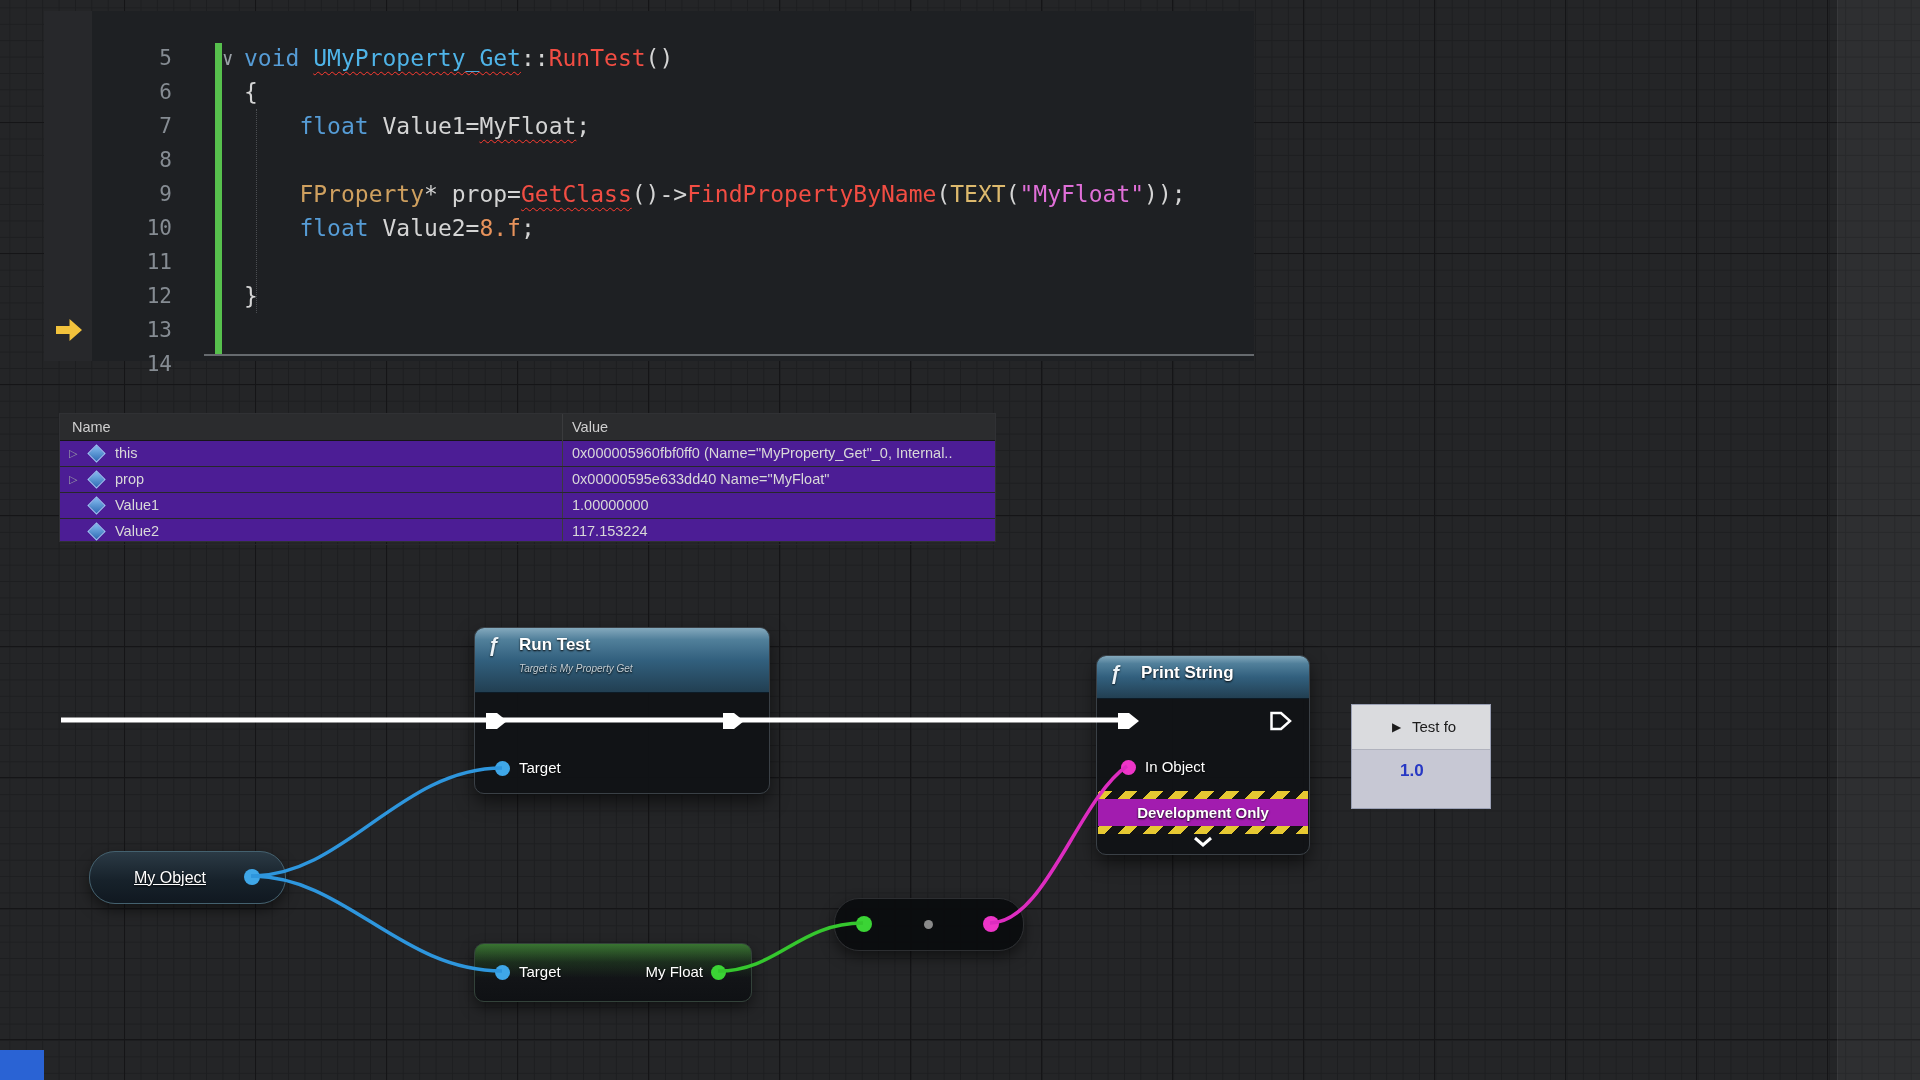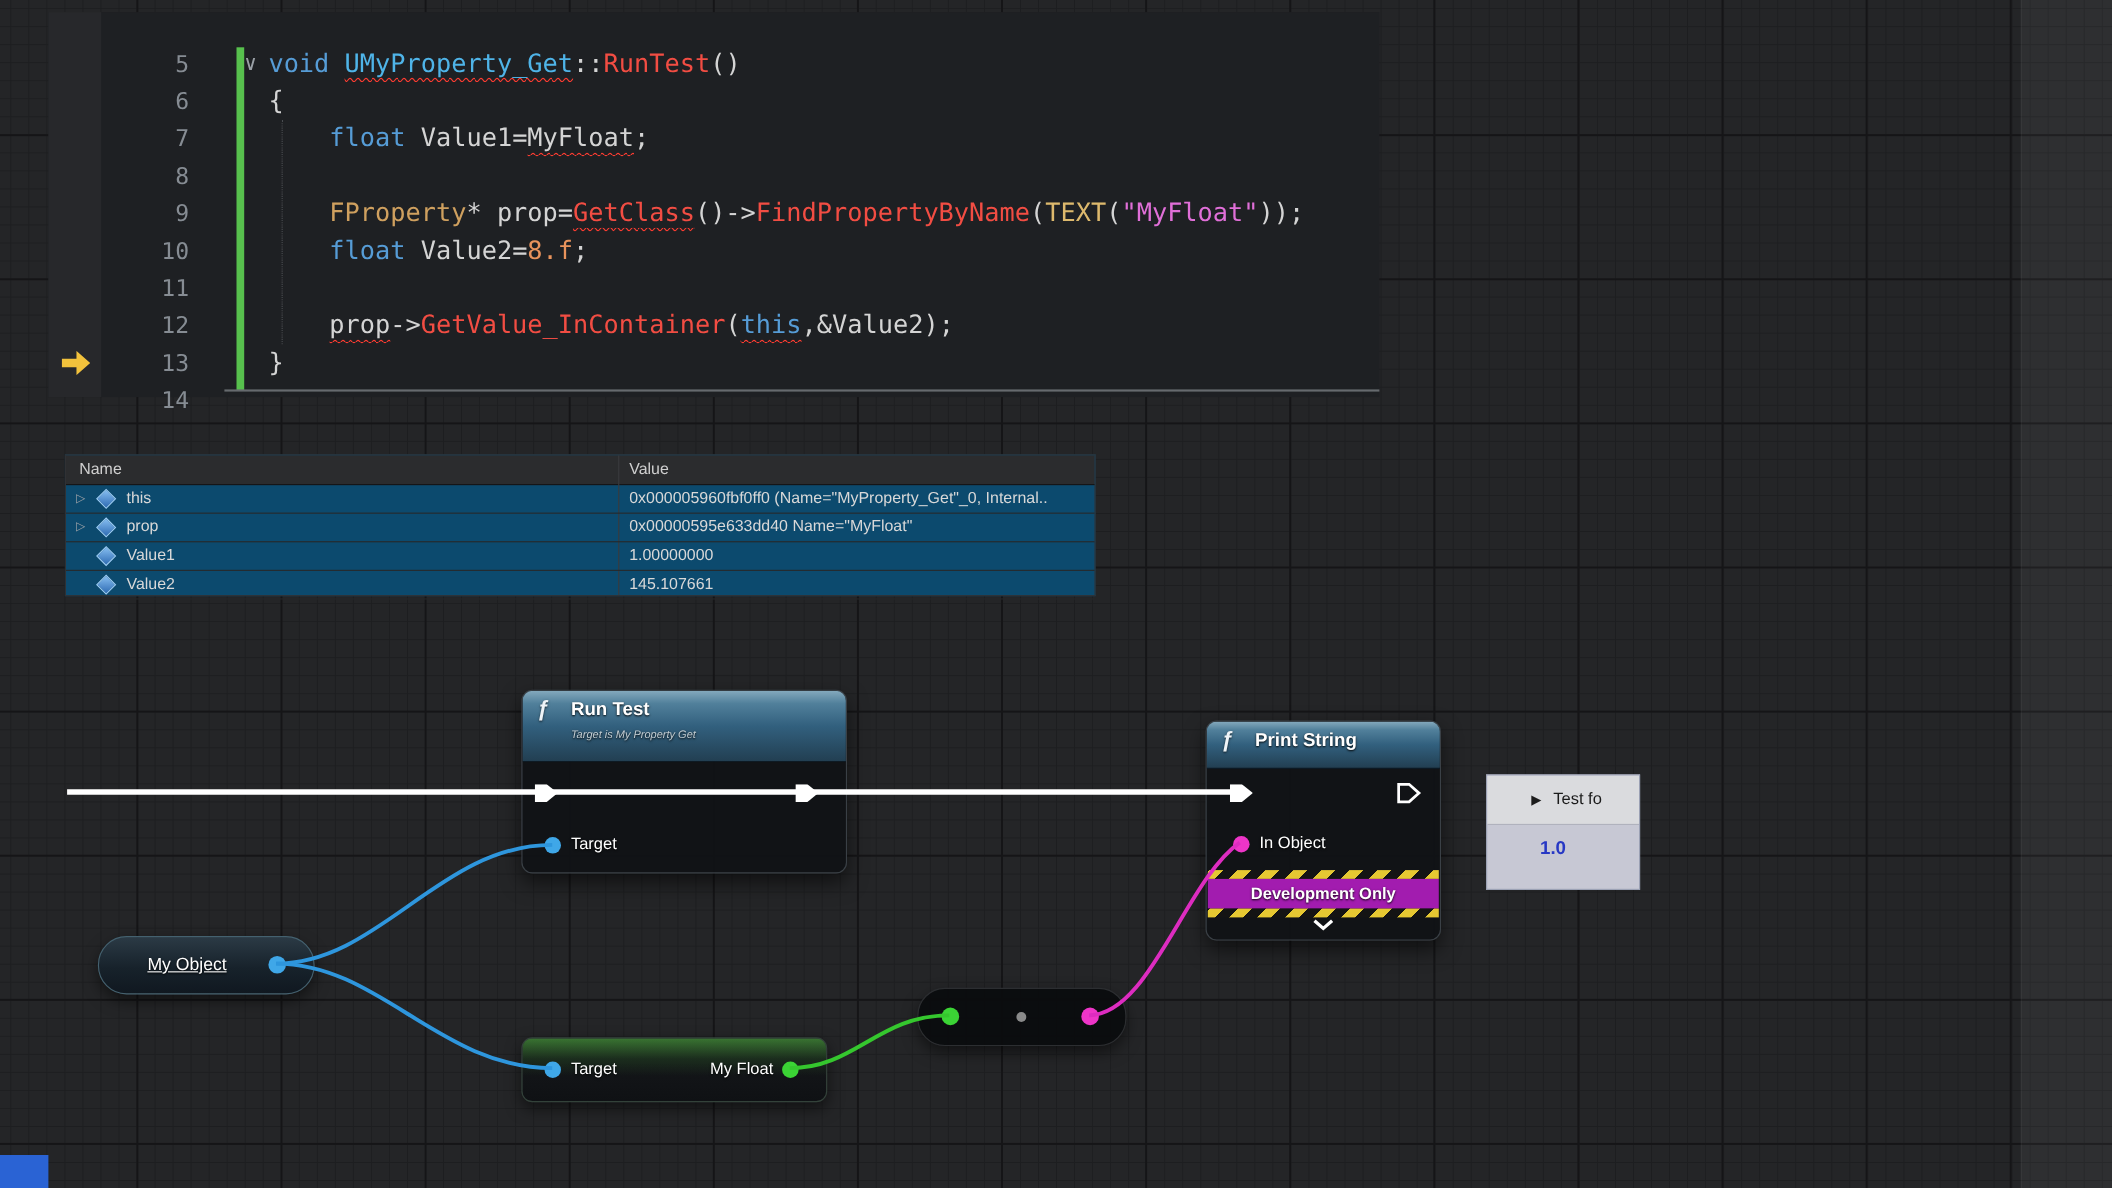--- a/index.html
+++ b/index.html
@@ -32,21 +32,21 @@
   .tk.type{color:#cfa05f}.tk.macro{color:#ddb96d}.tk.str{color:#e06fd8}.tk.num{color:#e8935c}
   .tk.sq{text-decoration:underline wavy #ff3b30;text-decoration-thickness:1.3px;text-underline-offset:5px;}
   .fold{position:absolute;left:178px;top:30px;height:34px;line-height:34px;color:#9aa0a6;font-size:19px;}
   .indent-guide{position:absolute;left:212px;top:98px;height:204px;border-left:1px dotted #4b4e52;}
   .exec-arrow{position:absolute;left:12px;top:308px;width:26px;height:22px;background:#f2c23c;
     clip-path:polygon(0 32%,52% 32%,52% 0,100% 50%,52% 100%,52% 68%,0 68%);
     filter:drop-shadow(0 0 1.5px #c0392b);}
   .editor-rule{position:absolute;left:160px;right:0;top:343px;height:2px;background:#666a6e;}
 
   
-  .watch{position:absolute;left:59px;top:413px;width:935px;height:127px;background:#0c4a6e;
+  .watch{position:absolute;left:59px;top:413px;width:935px;height:127px;background:#4c1d95;
     border:1px solid #303134;z-index:10;color:#d8d8d8;font-size:14.5px;}
   .w-head{position:relative;height:26px;background:#2b2c2e;border-bottom:1px solid #151517;line-height:26px;color:#cfcfcf;}
   .w-head .h-name{position:absolute;left:12px;}
   .w-head .h-value{position:absolute;left:512px;}
   .w-divider{position:absolute;left:502px;top:0;bottom:0;border-left:1px solid #3a3b3d;}
   .w-row{position:relative;height:25px;line-height:25px;border-bottom:1px solid #27282a;}
   .w-name-cell{position:absolute;left:0;top:0;bottom:0;width:500px;}
   .w-exp{position:absolute;left:9px;top:0;color:#9aa0a6;font-size:11px;}
   .w-icon{position:absolute;left:30px;top:6px;width:11px;height:11px;transform:rotate(45deg);
     background:linear-gradient(135deg,#85bdf0,#2f6cb4);border:1px solid #9ecdf5;}
@@ -193,21 +193,20 @@
     <div class="fold">∨</div>
     <div class="indent-guide"></div>
     <div class="code-lines" id="code-lines">
         <div class="code-line"><span class="tk kw">void</span><span class="tk pl"> </span><span class="tk cls sq">UMyProperty_Get</span><span class="tk pl">::</span><span class="tk err">RunTest</span><span class="tk pl">()</span></div>
         <div class="code-line"><span class="tk pl">{</span></div>
         <div class="code-line"><span class="tk pl">    </span><span class="tk kw">float</span><span class="tk pl"> Value1=</span><span class="tk pl sq">MyFloat</span><span class="tk pl">;</span></div>
         <div class="code-line"></div>
         <div class="code-line"><span class="tk pl">    </span><span class="tk type">FProperty</span><span class="tk pl">* prop=</span><span class="tk err sq">GetClass</span><span class="tk pl">()-&gt;</span><span class="tk err">FindPropertyByName</span><span class="tk pl">(</span><span class="tk macro">TEXT</span><span class="tk pl">(</span><span class="tk str">"MyFloat"</span><span class="tk pl">));</span></div>
         <div class="code-line"><span class="tk pl">    </span><span class="tk kw">float</span><span class="tk pl"> Value2=</span><span class="tk num">8.f</span><span class="tk pl">;</span></div>
         <div class="code-line"></div>
-        <div class="code-line"><span class="tk pl">    </span><span class="tk pl sq">prop</span><span class="tk pl">-&gt;</span><span class="tk err">GetValue_InContainer</span><span class="tk pl">(</span><span class="tk kw sq">this</span><span class="tk pl">,&amp;Value2);</span></div>
         <div class="code-line"><span class="tk pl">}</span></div>
         <div class="code-line"></div>
       </div>
     <div class="exec-arrow"></div>
     <div class="editor-rule"></div>
   </div>
 
   <div class="watch">
     <div class="w-head">
       <span class="h-name">Name</span>
@@ -238,21 +237,21 @@
             <span class="w-name">Value1</span>
           </div>
           <div class="w-val">1.00000000</div>
         </div>
         <div class="w-row">
           <div class="w-name-cell">
             <span class="w-exp"></span>
             <span class="w-icon"></span>
             <span class="w-name">Value2</span>
           </div>
-          <div class="w-val">145.107661</div>
+          <div class="w-val">117.153224</div>
         </div>
       </div>
   </div>
 
   <div class="dbg-tip">
     <div class="dbg-row1">
       <span class="play">▶</span>
       <span class="txt">Test fo</span>
     </div>
     <div class="dbg-val">1.0</div>

